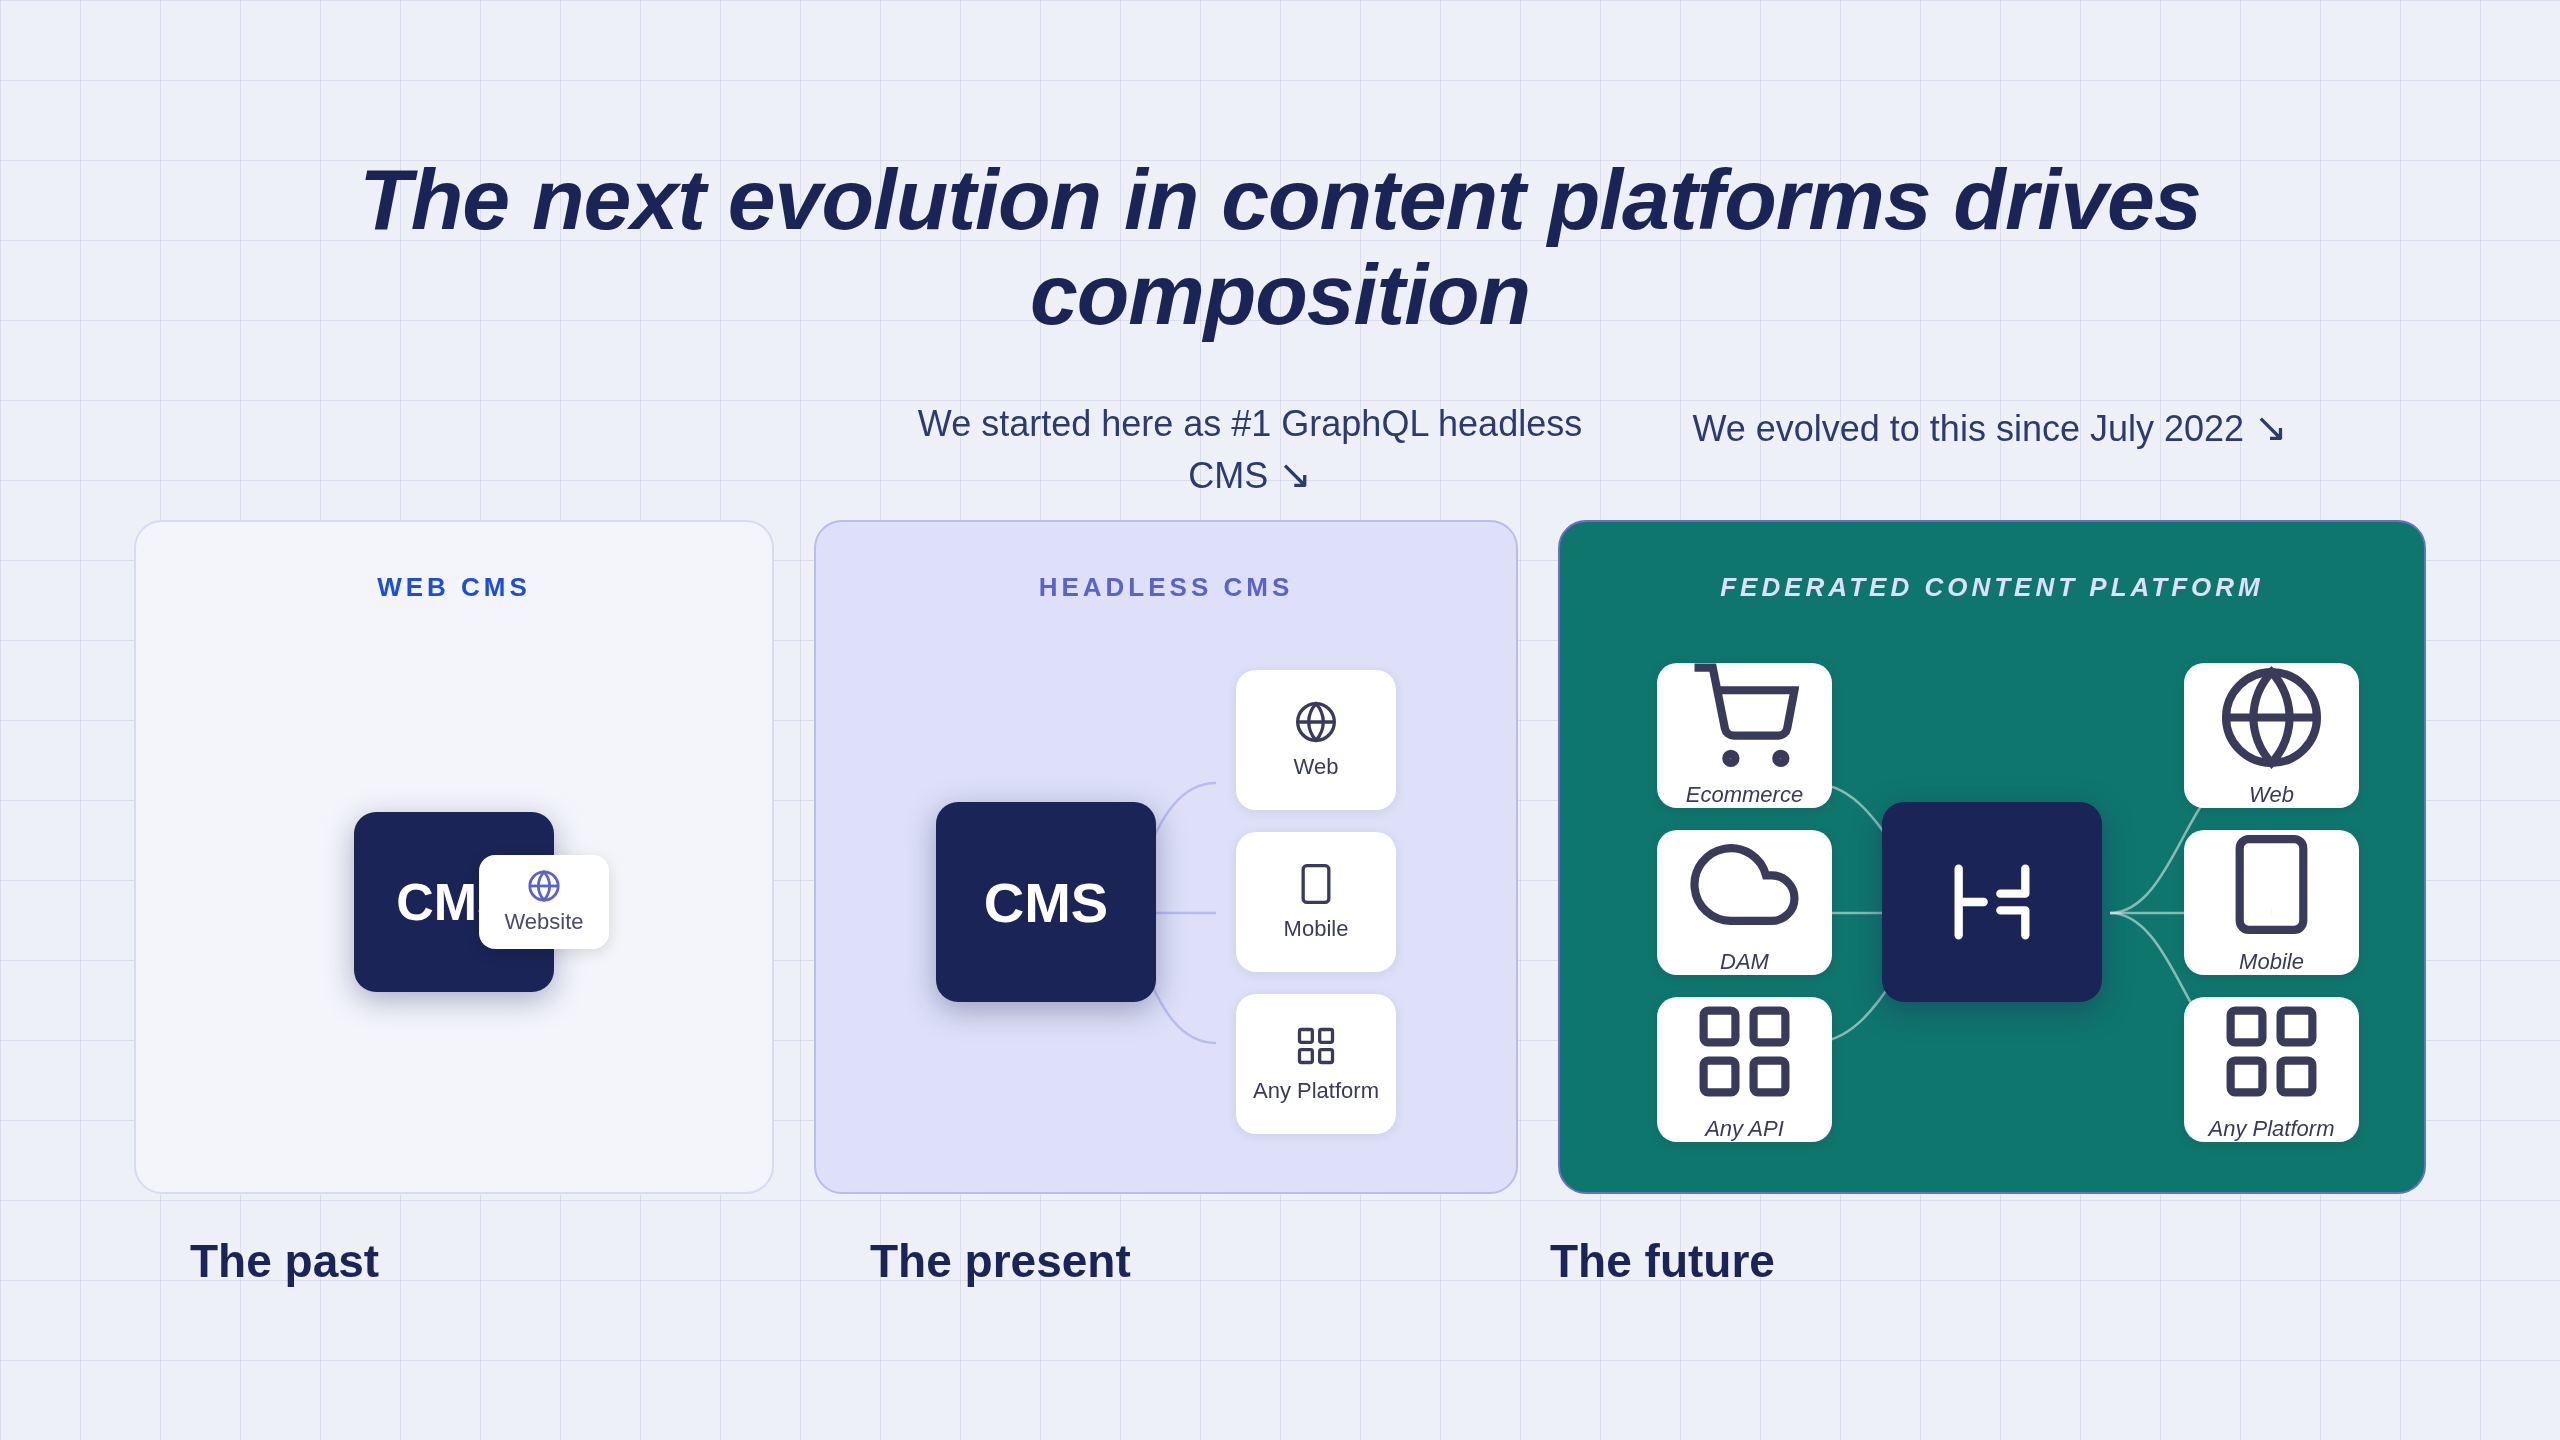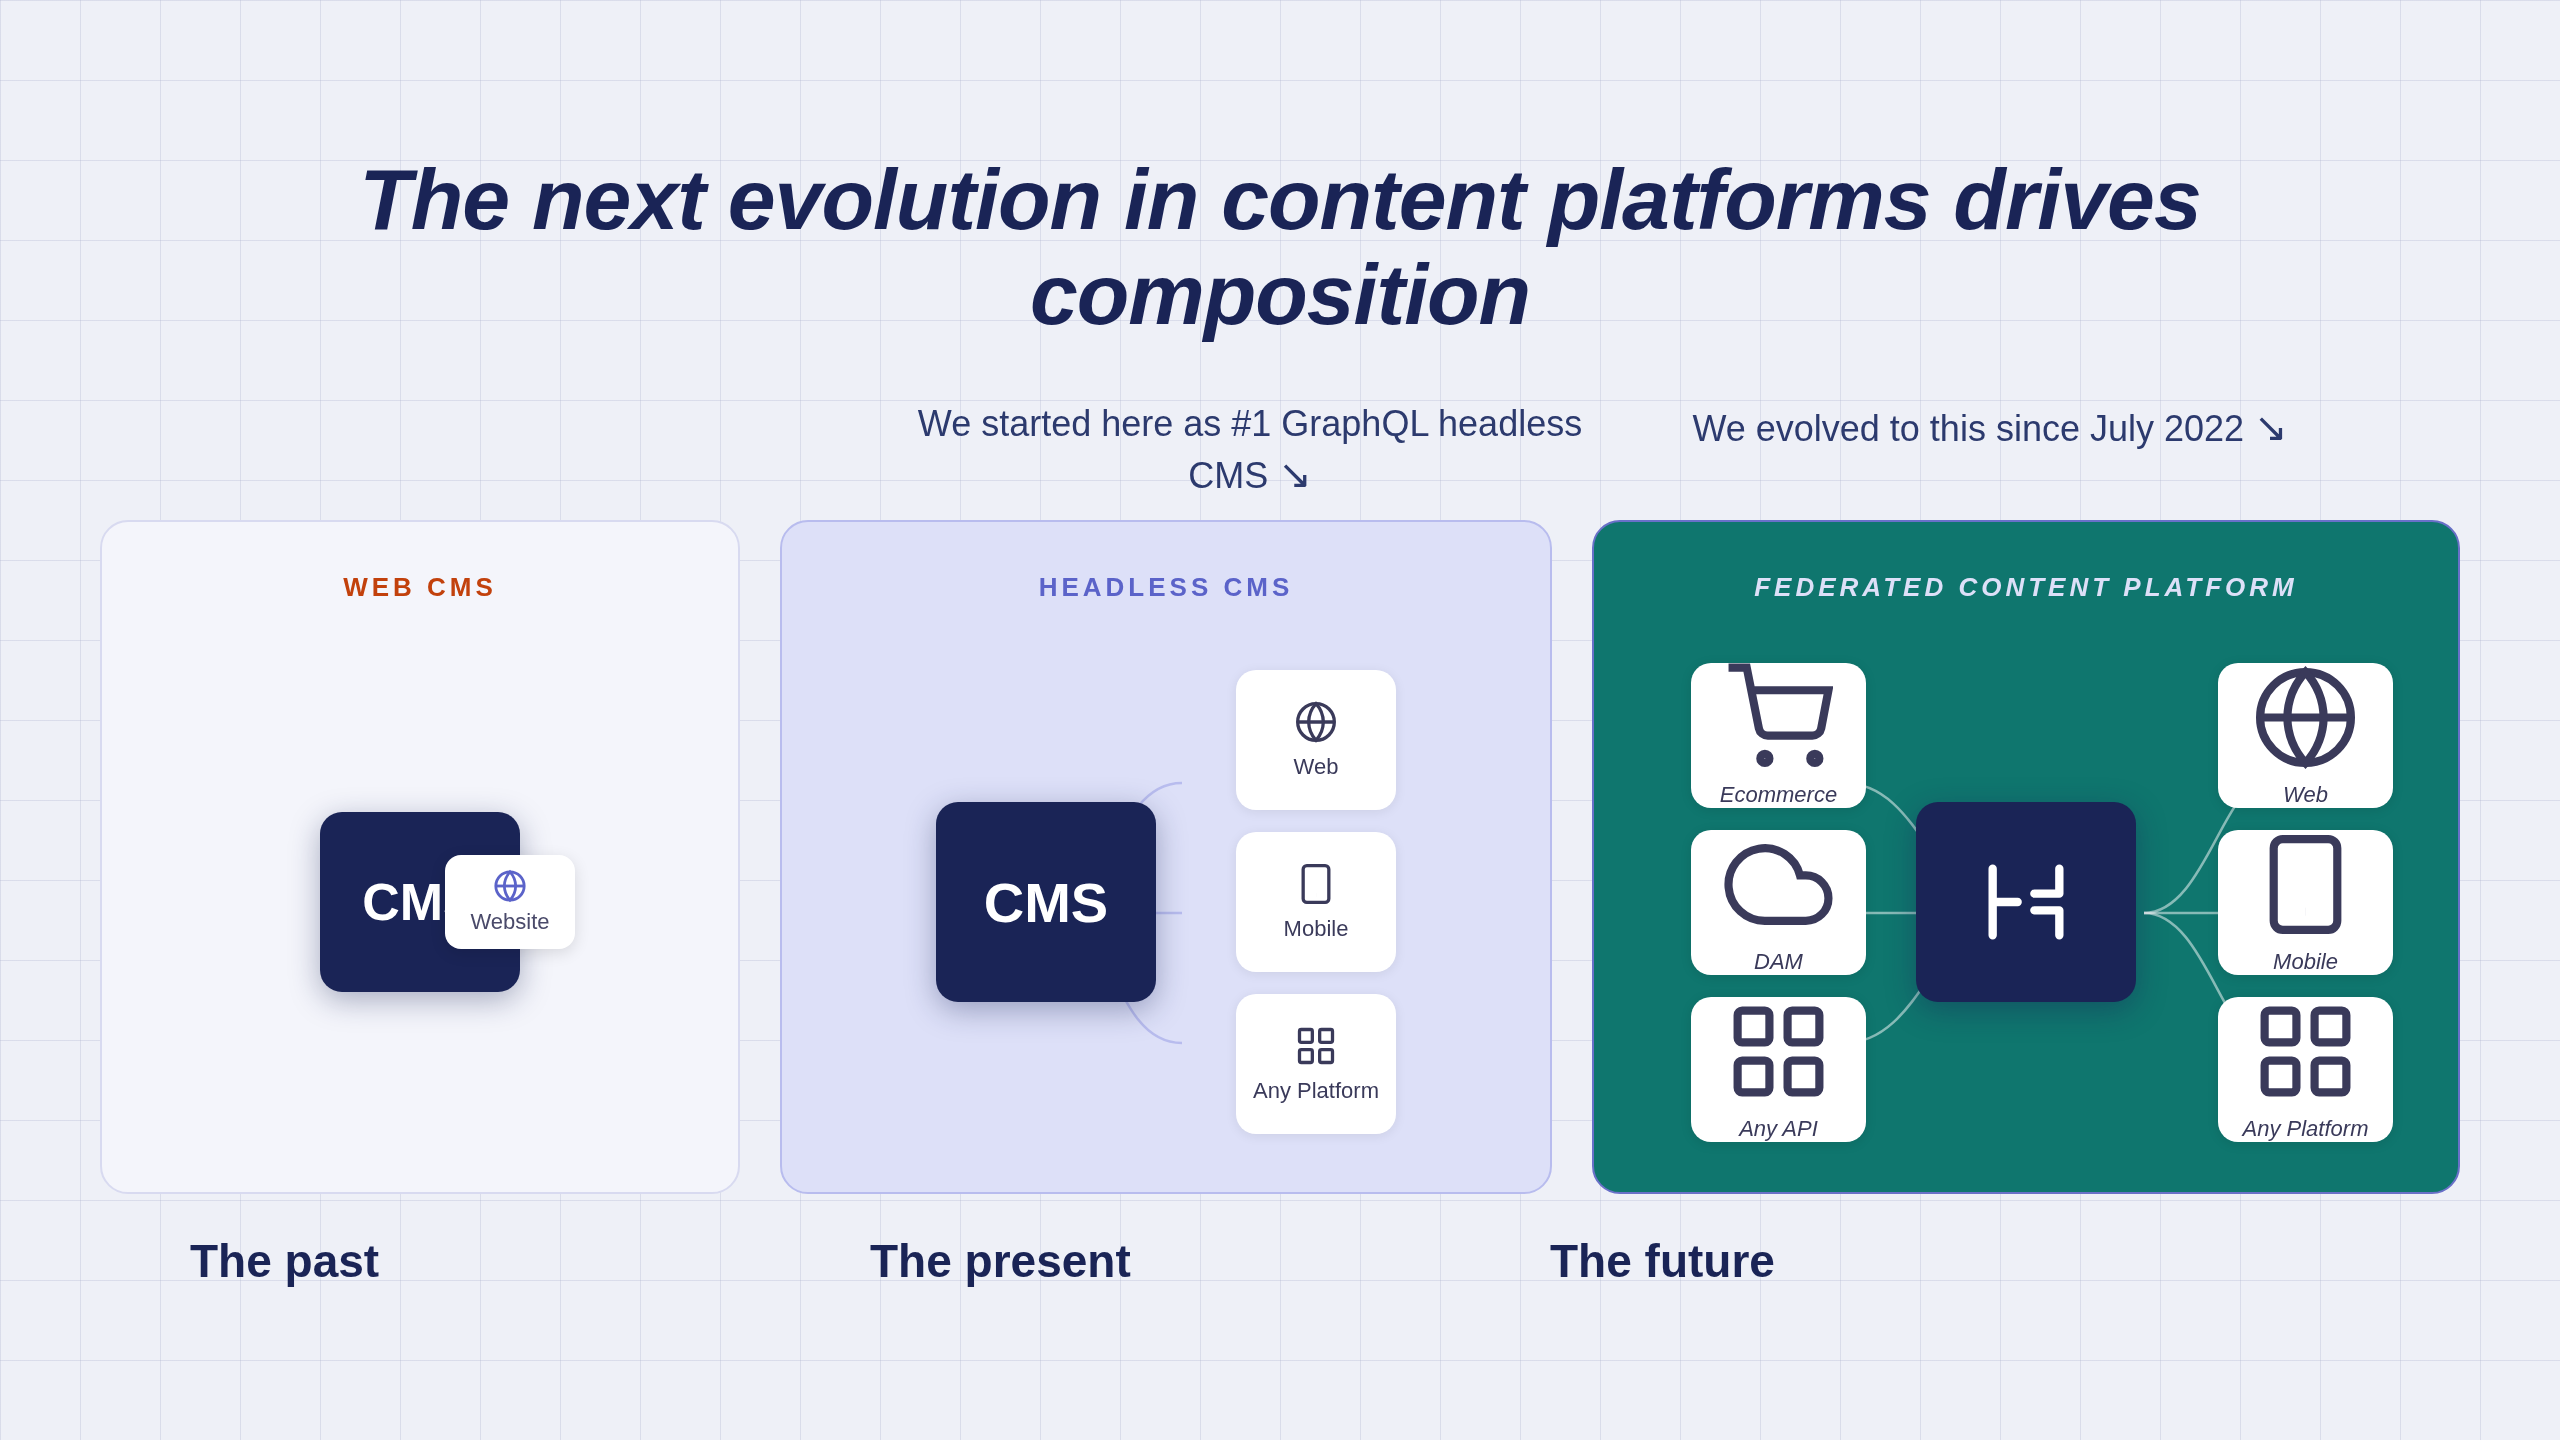--- a/index.html
+++ b/index.html
@@ -107,41 +107,41 @@
     .card-past {
       background: #f4f5fb;
       border: 2px solid #d8daf0;
       width: 640px;
       min-height: 660px;
     }
 
     .card-present {
       background: #dde0f8;
       border: 2px solid #b8bcee;
-      width: 772px;
+      width: 704px;
       min-height: 660px;
     }
 
     .card-future {
       background: #0f766e;
       border: 2px solid #6970c8;
       width: 868px;
       min-height: 660px;
       font-style: italic;
     }
 
     .card-label {
       font-size: 26px;
       font-weight: 700;
       letter-spacing: 4px;
       text-transform: uppercase;
       margin-bottom: 60px;
     }
 
-    .card-past .card-label { color: #c2410c; }
+    .card-past .card-label { color: #1d4ed8; }
     .card-present .card-label { color: #5b63c9; }
     .card-future .card-label { color: #dde0f8; }
 
     .card-content {
       display: flex;
       align-items: center;
       justify-content: center;
       flex: 1;
       gap: 50px;
       width: 100%;

